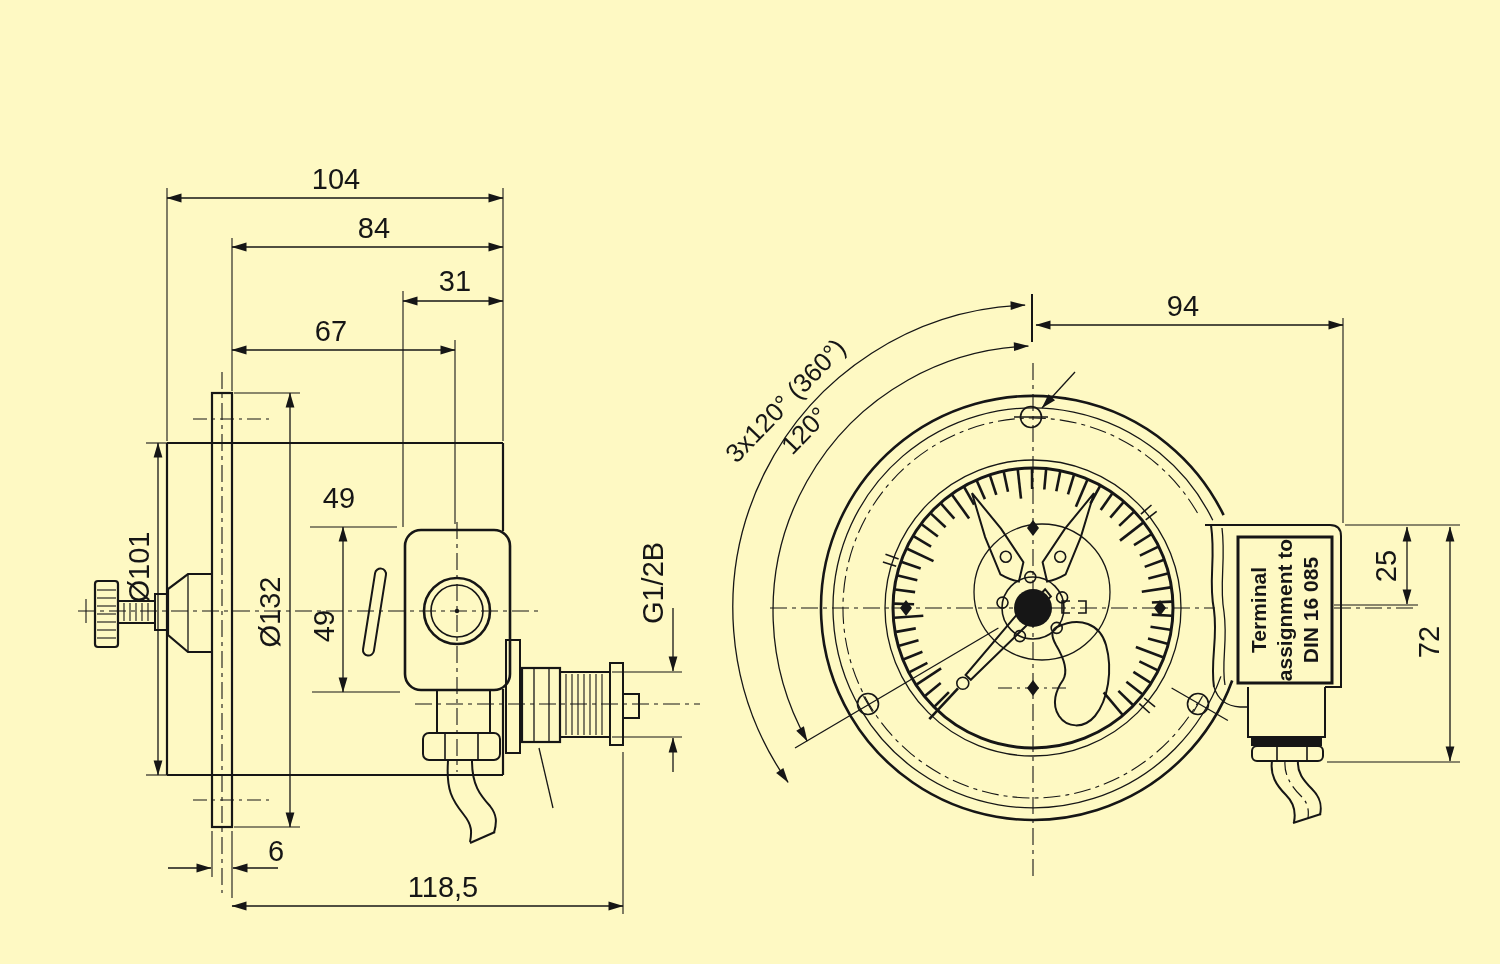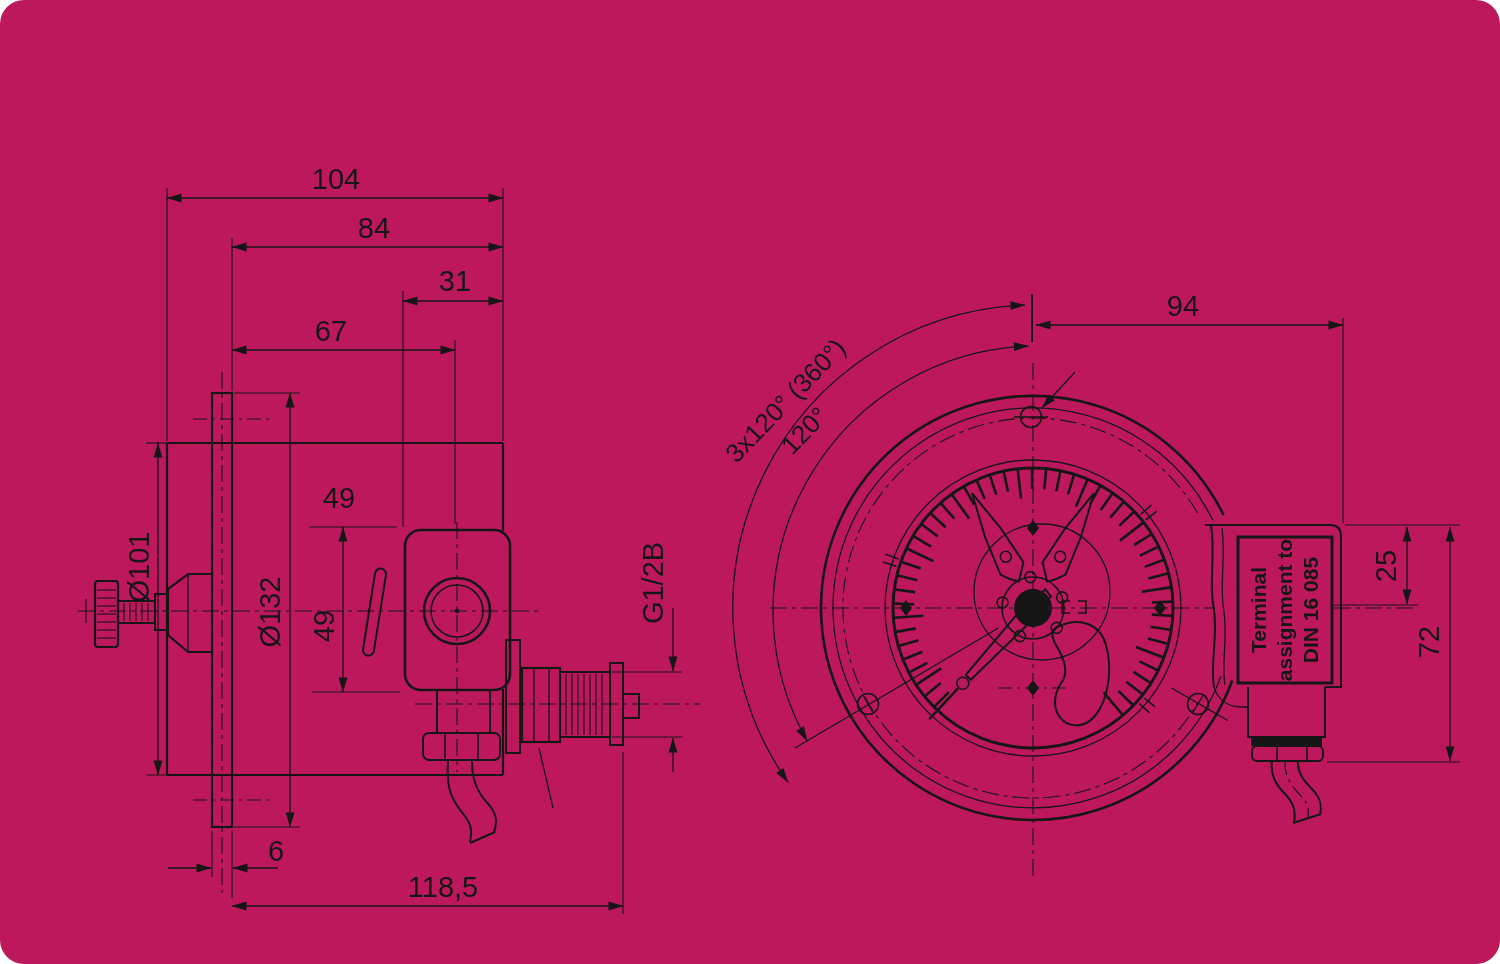--- a/index.html
+++ b/index.html
@@ -1,16 +1,16 @@
 <!DOCTYPE html>
 <html><head>
 <meta charset="utf-8">
 <style>
   html,body{margin:0;padding:0;background:#ffffff;}
-  .page{width:1500px;height:964px;position:relative;background:#be185d;overflow:hidden;border-radius:24px;}
+  .page{width:1500px;height:964px;position:relative;background:#fef9c3;overflow:hidden;}
   svg{display:block;}
   svg text{font-family:"Liberation Sans","DejaVu Sans",sans-serif;fill:#161616;}
   .dimtxt{font-size:29px;}
   .angtxt{font-size:26px;}
   .termtxt{font-size:21px;font-weight:bold;}
   .ink{stroke:#161616;fill:none;}
   .w3{stroke-width:3;} .w26{stroke-width:2.6;} .w22{stroke-width:2.2;} .w2{stroke-width:2;}
   .w16{stroke-width:1.6;} .w13{stroke-width:1.3;} .w1{stroke-width:1.1;}
   .dim{stroke:#161616;stroke-width:1.3;fill:none;}
   .ext{stroke:#161616;stroke-width:1.1;fill:none;}

